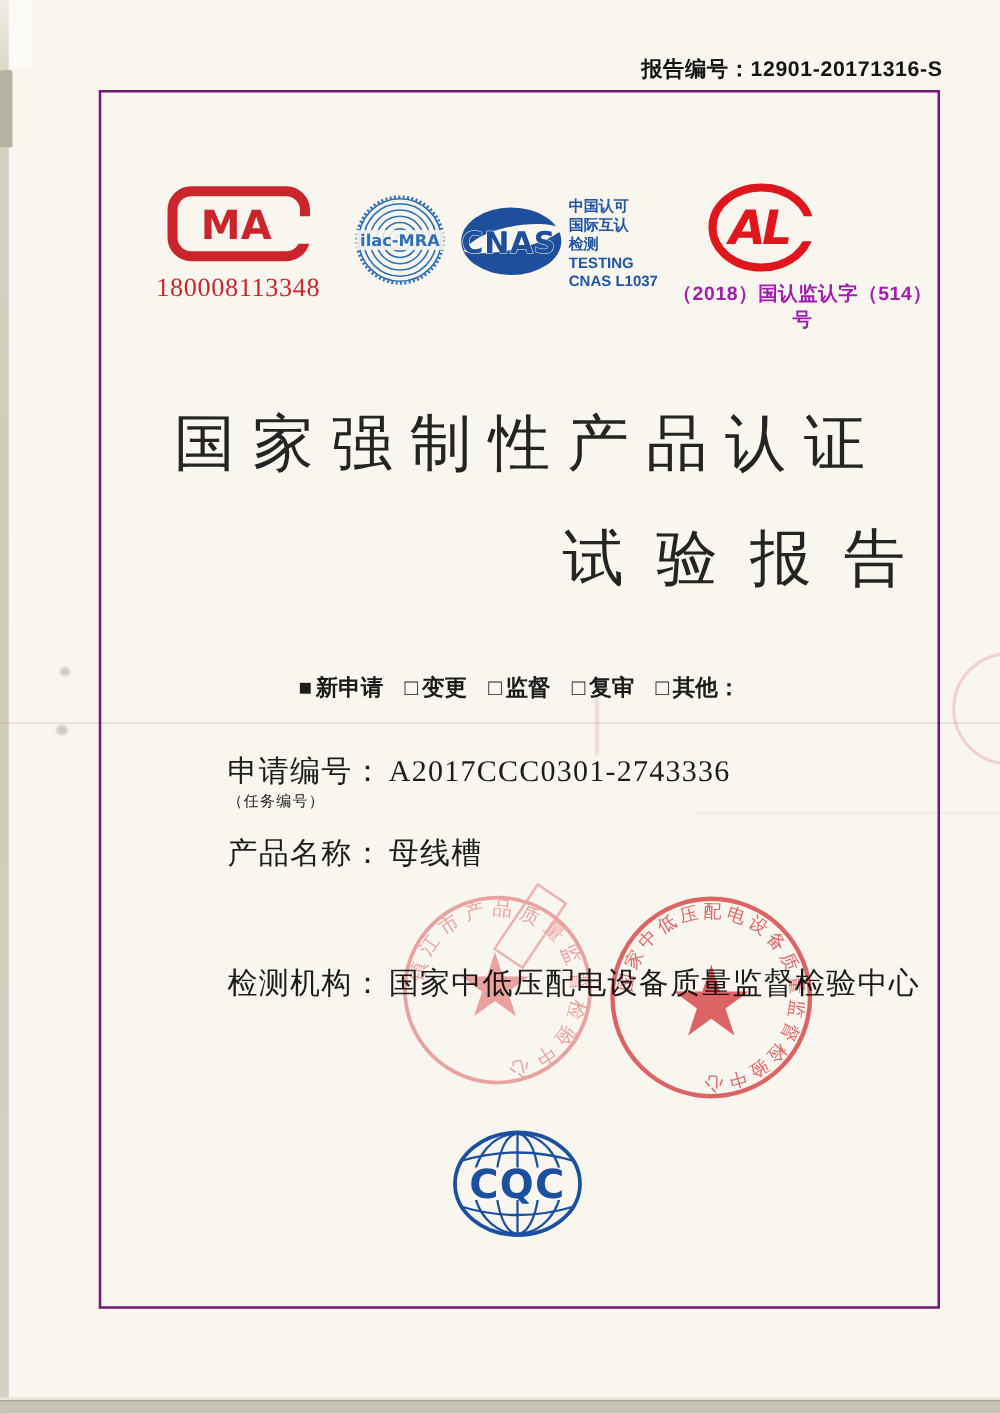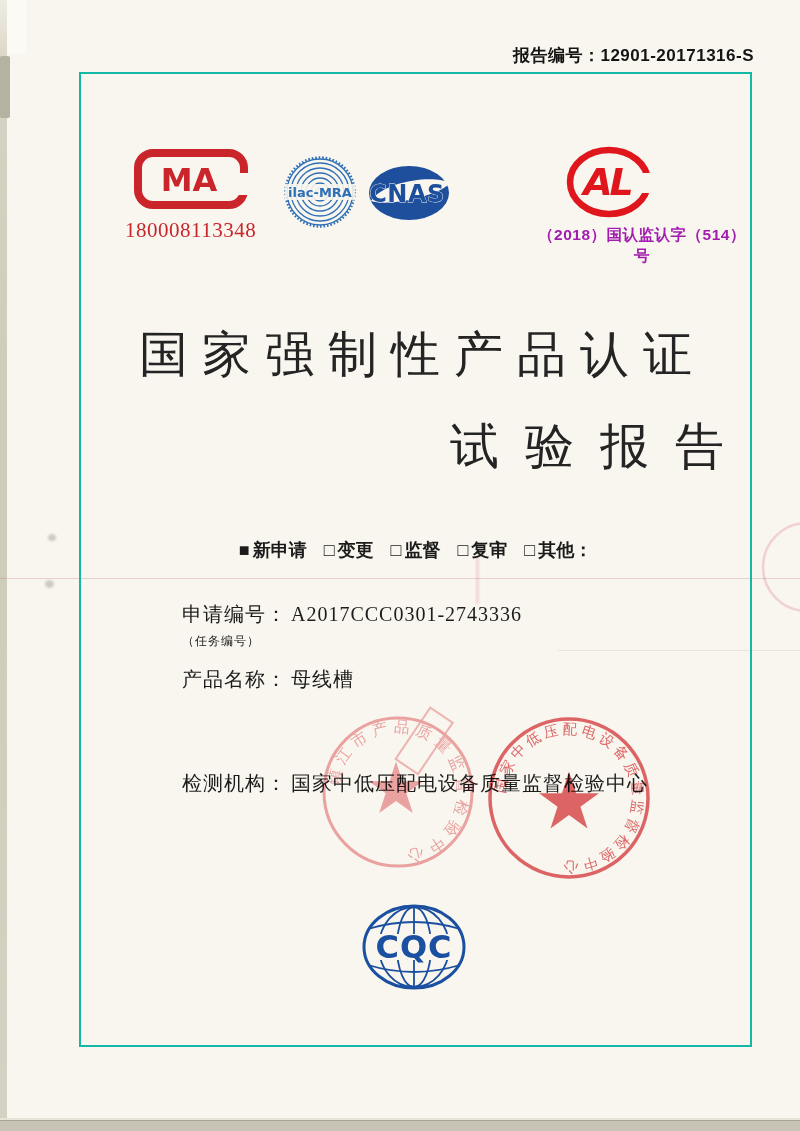--- a/index.html
+++ b/index.html
@@ -16,21 +16,21 @@
   .edge-topleft{position:absolute;left:0;top:0;width:26px;height:54px;background:#fbfaf4;}
   .edge-bottom{position:absolute;left:0;bottom:0;width:800px;height:10px;background:#c7c4b6;border-top:1px solid #a8a497;}
   .edge-bottom-lite{position:absolute;left:0;bottom:10px;width:800px;height:3px;background:#e8e5d8;}
   .smudge{position:absolute;background:#9a9a92;opacity:.45;border-radius:50%;filter:blur(1px);}
   .fold-line{position:absolute;left:0;top:578px;width:800px;height:1px;background:rgba(185,115,122,.28);}
   .fold-line2{position:absolute;left:558px;top:650px;width:242px;height:1px;background:rgba(200,140,145,.18);}
   .pink-streak{position:absolute;left:476px;top:556px;width:3px;height:48px;background:rgba(225,120,130,.25);filter:blur(1px);}
   
   .report-no{position:absolute;top:44px;right:46px;font-size:17px;font-weight:700;letter-spacing:.5px;color:#141414;}
   
-  .page{position:absolute;left:79px;top:72px;width:669px;height:971px;border:2px solid #14b8a6;}
+  .page{position:absolute;left:79px;top:72px;width:669px;height:971px;border:2px solid #701a75;}
   
   .cma{position:absolute;left:52px;top:74px;}
   .cma-num{position:absolute;left:44px;top:144px;width:130px;text-align:center;
     font-family:"Liberation Serif","DejaVu Serif",serif;font-size:21px;color:#c9252b;letter-spacing:.5px;}
   .ilac{position:absolute;left:201px;top:80px;}
   .cnas{position:absolute;left:278px;top:87px;}
   .cnas-cap{position:absolute;left:374px;top:84px;font-size:12px;font-weight:700;color:#1f55a5;line-height:15px;white-space:pre-line;}
   .al{position:absolute;left:483px;top:72px;}
   .al-cap{position:absolute;left:450px;top:151px;width:222px;text-align:center;
     font-size:15.5px;font-weight:700;color:#a21caf;letter-spacing:.5px;}
@@ -40,21 +40,21 @@
     letter-spacing:14px;text-indent:14px;color:#242424;}
   .title2{position:absolute;left:0;right:0;top:340px;text-align:right;
     font-family:Liberation Mono, monospace;font-size:49px;font-weight:500;
     letter-spacing:26px;text-indent:26px;color:#242424;}
   
   .apptype{position:absolute;left:0;right:0;top:464px;text-align:center;font-size:18px;font-weight:600;color:#1b1b1b;}
   .apptype .opt{margin:0 6px;}
   .apptype .sym{margin-right:3px;}
   
   .frow{position:absolute;left:101px;font-family:"Liberation Serif","DejaVu Serif",serif;
-    font-size:20px;color:#1c1c1c;letter-spacing:1px;white-space:nowrap;}
+    font-size:24px;color:#1c1c1c;letter-spacing:1px;white-space:nowrap;}
   .frow .fvalue{margin-left:4px;}
   .fnote{position:absolute;font-family:"Liberation Serif","DejaVu Serif",serif;font-size:12px;color:#1c1c1c;letter-spacing:1px;}
   .f1{top:527px;} .n1{left:101px;top:559px;}
   .f2{top:592px;} .f3{top:638px;} .f4{top:696px;}
   .n2{left:207px;top:742px;font-size:20px;}
   
   .cqc{position:absolute;left:280px;top:829px;}
   
   .stamps{position:absolute;left:0;top:0;width:800px;height:1131px;pointer-events:none;mix-blend-mode:multiply;}
   svg text{font-family:"DejaVu Sans","Liberation Sans",sans-serif;}
@@ -102,20 +102,25 @@
     <circle cx="38" cy="38" r="34.5" fill="none" stroke="#2f6fb6" stroke-width="2.4" stroke-dasharray="1.6 1.9"></circle>
     <rect x="3" y="30" width="70" height="16" fill="#f8f6ef" opacity="0.88"></rect>
     <text x="38" y="42.5" text-anchor="middle" font-size="13" font-weight="700" fill="#2f6fb6">ilac-MRA</text>
   </svg>
 
   <svg class="cnas" width="96" height="64" viewBox="0 0 96 64">
     <ellipse cx="50" cy="32" rx="40" ry="27" fill="#1d4f9c"></ellipse>
     <path d="M 12,40 C 24,20 76,13 91,22 C 80,35 30,46 12,40 Z" fill="#f8f6ef"></path>
     <text x="48" y="41" text-anchor="middle" font-size="24" font-weight="800" fill="#1d4f9c" stroke="#f8f6ef" stroke-width="0.8" paint-order="stroke" letter-spacing="0.5">CNAS</text>
   </svg>
+  <div class="cnas-cap">中国认可
+国际互认
+检测
+TESTING
+CNAS L1037</div>
 
   <svg class="al" width="90" height="72" viewBox="0 0 90 72">
     <ellipse cx="45" cy="36" rx="39" ry="32" fill="none" stroke="#e0161d" stroke-width="6.5"></ellipse>
     <rect x="77" y="27" width="13" height="20" fill="#f8f6ef"></rect>
     <text x="43" y="49" text-anchor="middle" font-size="38" font-weight="800" font-style="italic" letter-spacing="-3" fill="#e0161d">AL</text>
   </svg>
   <div class="al-cap">（2018）国认监认字（514）号</div>
 
   <div class="title1">国家强制性产品认证</div>
   <div class="title2">试验报告</div>

